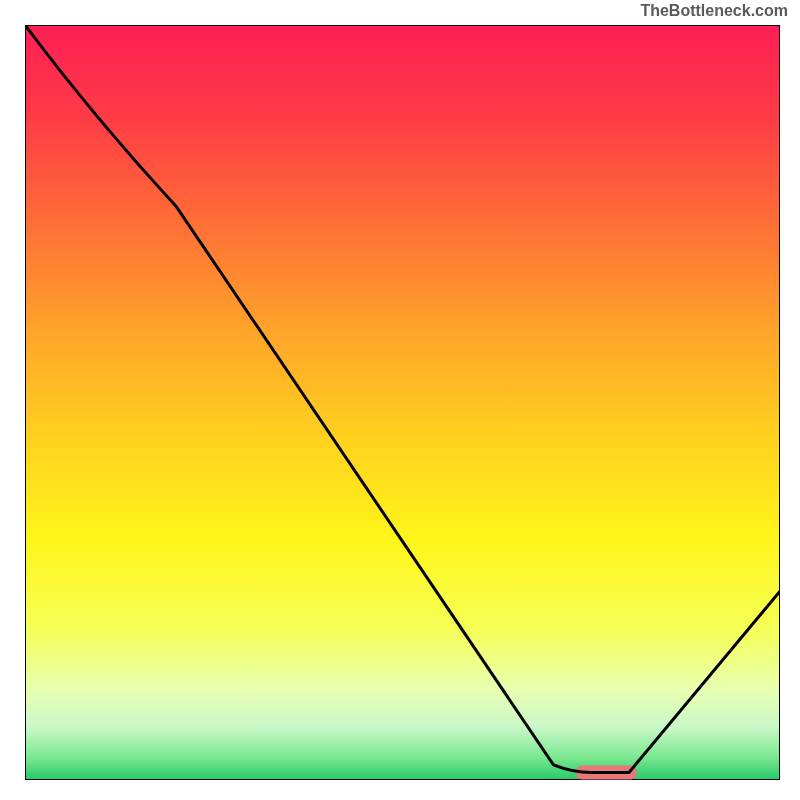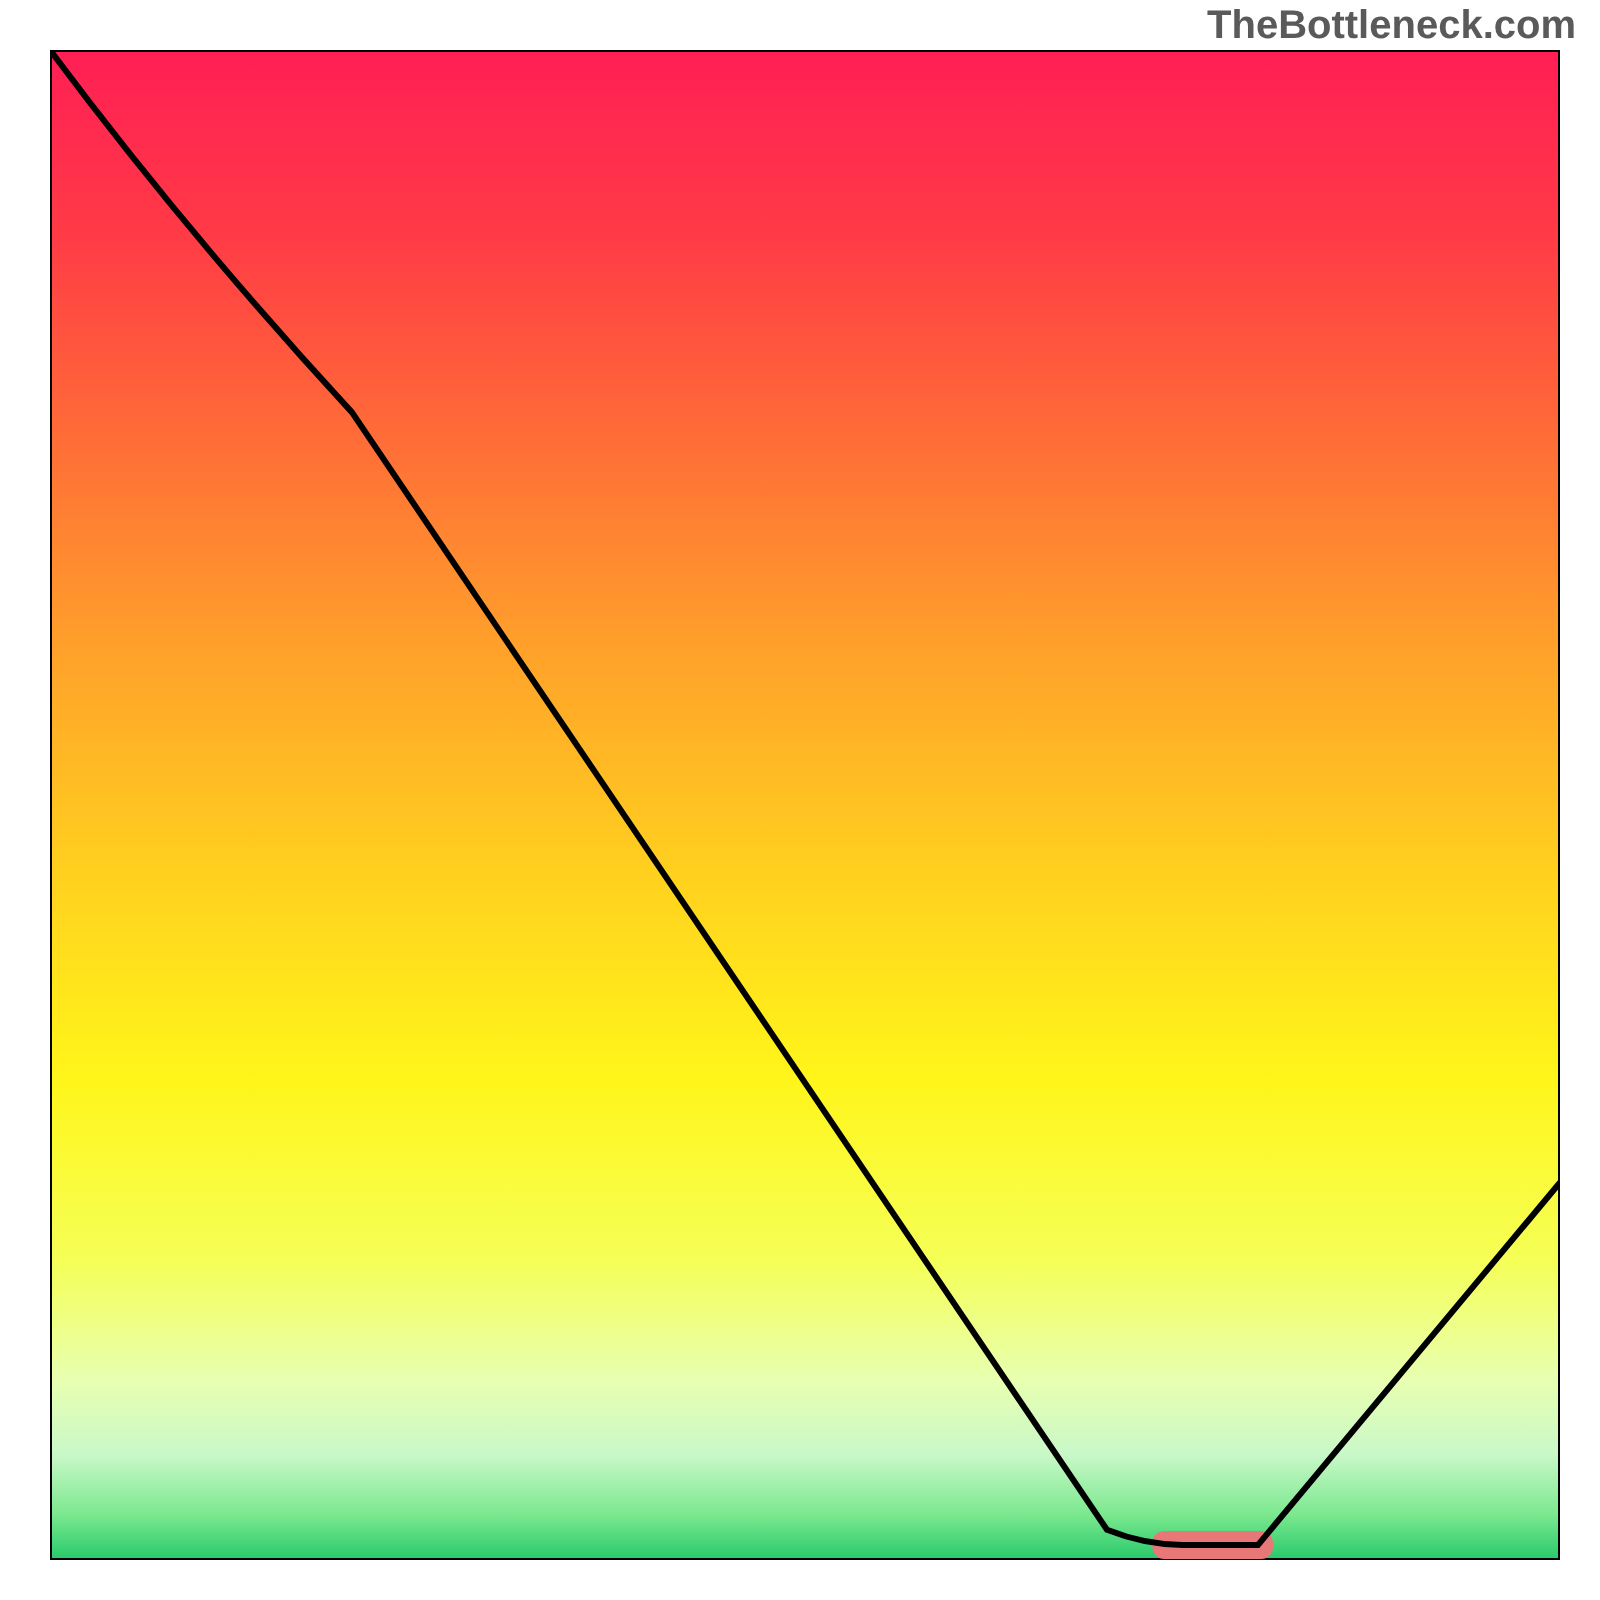--- a/index.html
+++ b/index.html
@@ -8,21 +8,21 @@
     height: 800px;
     background: #ffffff;
     font-family: Arial, sans-serif;
     position: relative;
     overflow: hidden;
   }
   .watermark {
     position: absolute;
     top: 2px;
     right: 12px;
-    font-size: 20px;
+    font-size: 16px;
     font-weight: bold;
     color: #5a5a5a;
     z-index: 10;
   }
   .chart-container {
     position: absolute;
     top: 25px;
     left: 25px;
     width: 755px;
     height: 755px;

